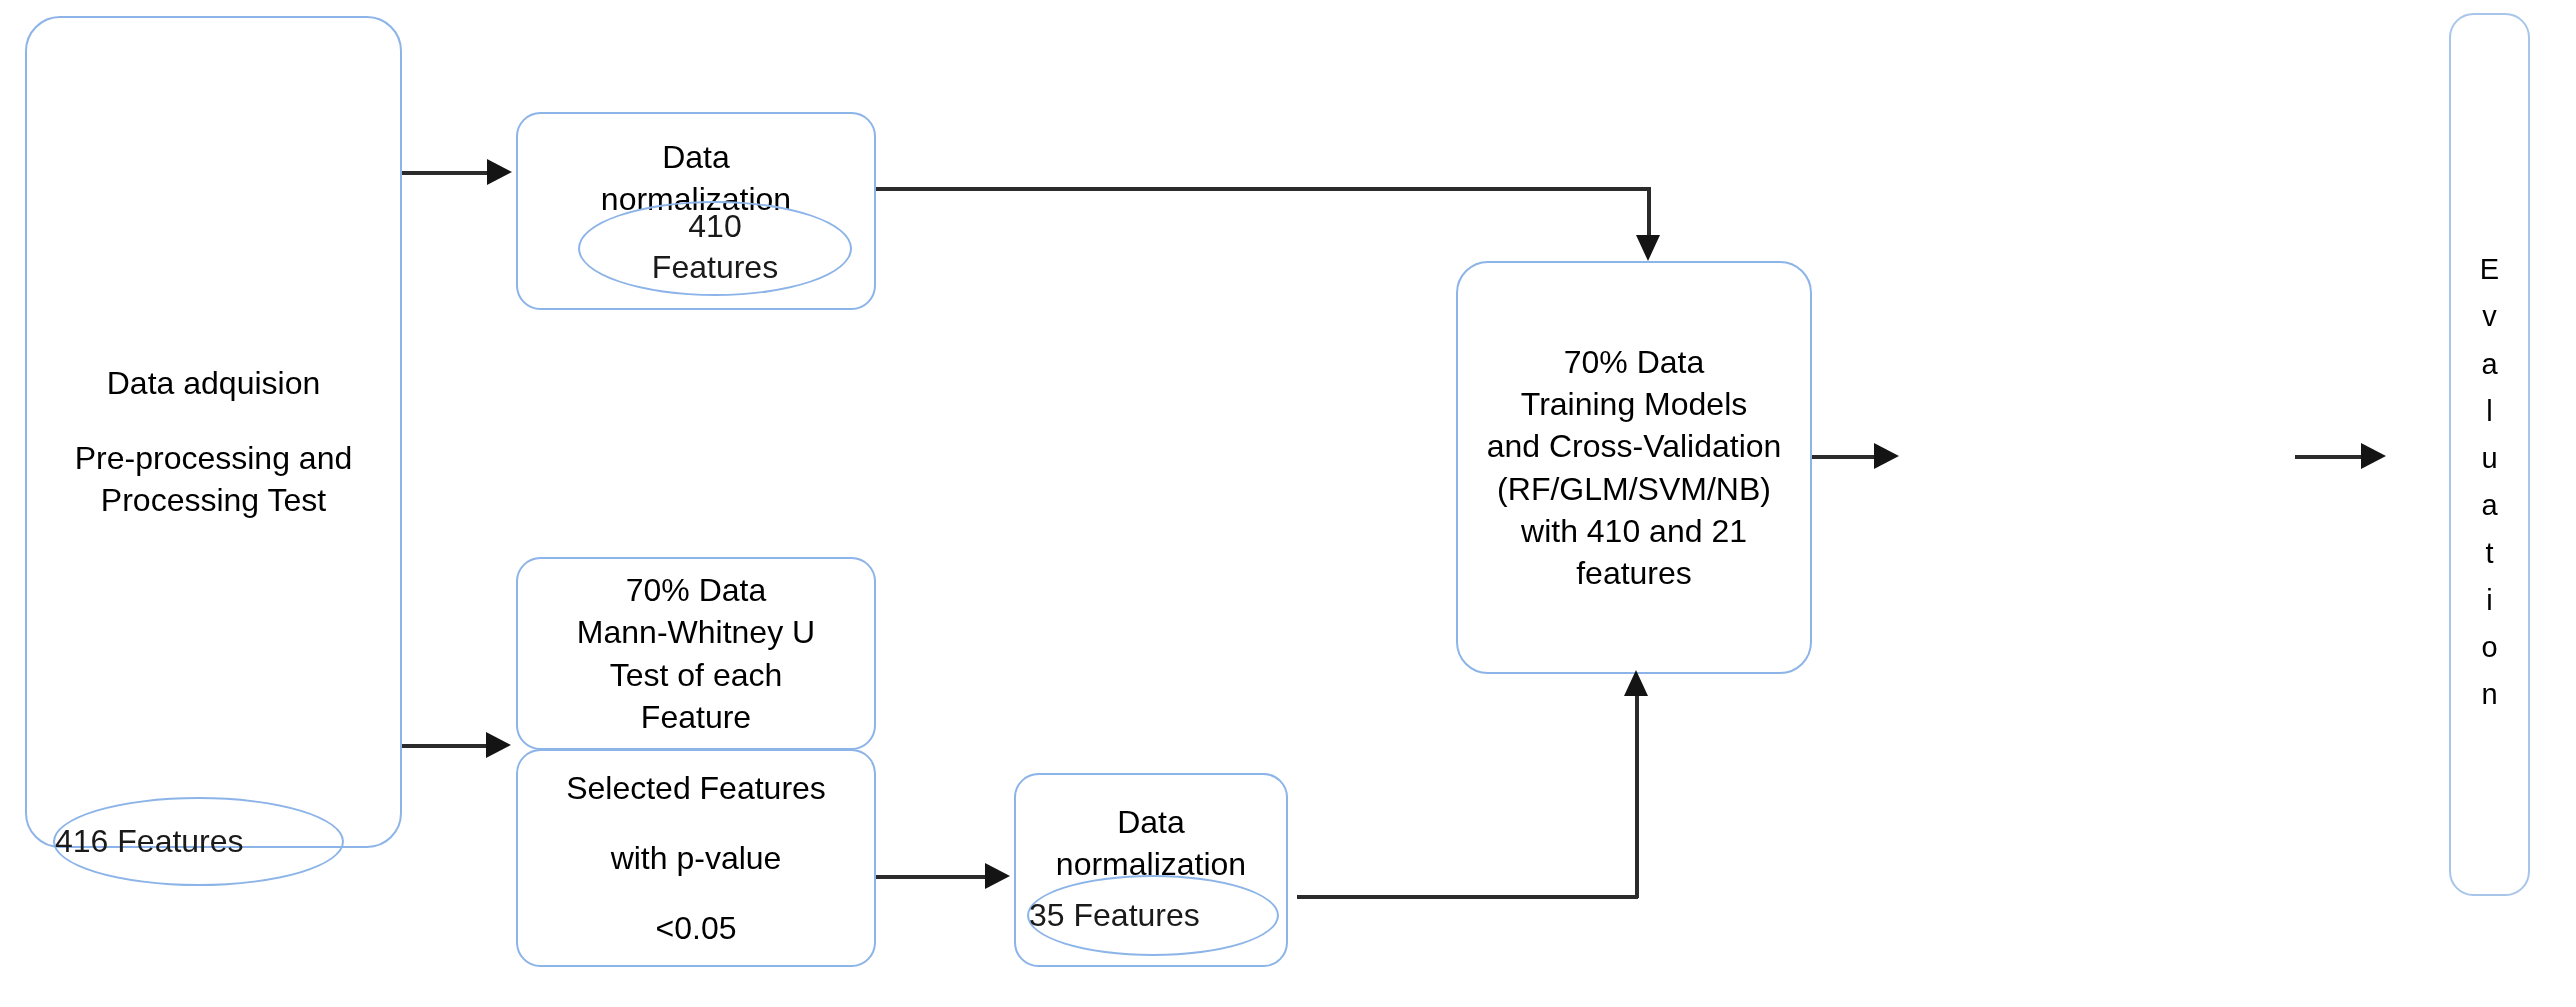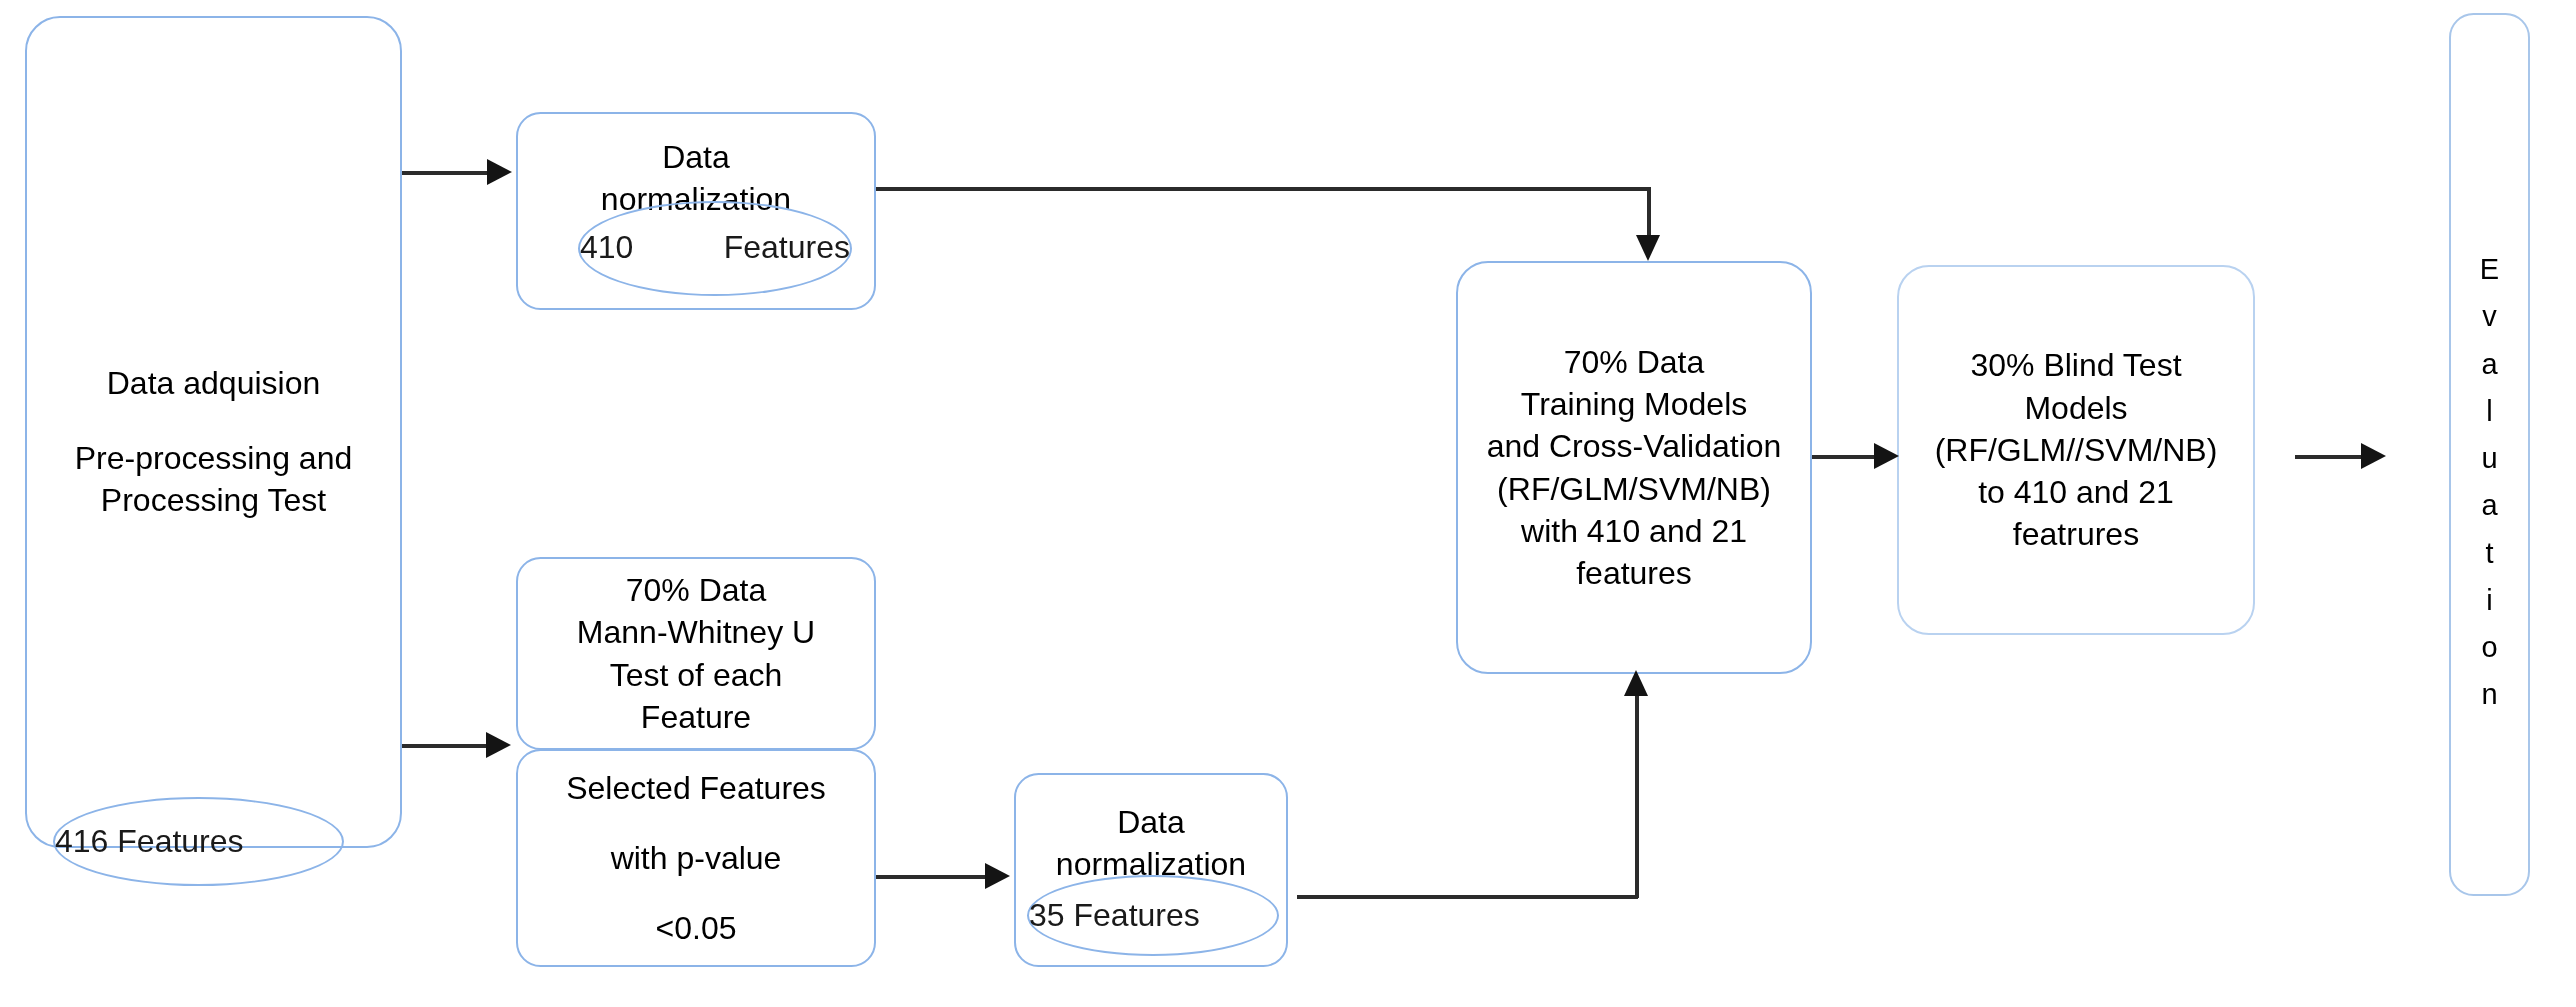--- a/index.html
+++ b/index.html
@@ -111,21 +111,21 @@
     text-align: center;
     color: #1a1a1a;
     font-size: 32px;
     line-height: 1.3;
     z-index: 4;
     pointer-events: none;
   }
   #ellipse-416 { left: 53px; top: 797px; width: 291px; height: 89px; }
   #ellipse-410 {
     left: 578px; top: 201px; width: 274px; height: 95px;
-    flex-direction: row; justify-content: space-between;
+    flex-direction: column; 
     padding: 2.9px 0 4.3px 0;
   }
   #ellipse-21  { left: 1027px; top: 875px; width: 252px; height: 81px; }
 
   .ellipse .etext { position: relative; z-index: 5; }
 
   
   .conn { position: absolute; background: #2b2b2b; z-index: 3; }
   .conn-h { height: 3.6px; }
   .conn-v { width: 3.6px; }
@@ -196,27 +196,20 @@
 
   <div class="node" id="box-training">
     <span class="ln">70% Data</span>
     <span class="ln">Training Models</span>
     <span class="ln">and Cross-Validation</span>
     <span class="ln">(RF/GLM/SVM/NB)</span>
     <span class="ln">with 410 and 21</span>
     <span class="ln">features</span>
   </div>
 
-  <div class="node" id="box-blindtest">
-    <span class="ln">30% Blind Test</span>
-    <span class="ln">Models</span>
-    <span class="ln">(RF/GLM//SVM/NB)</span>
-    <span class="ln">to 410 and 21</span>
-    <span class="ln">featrures</span>
-  </div>
 
   <div class="node" id="box-evaluation">
     <span class="ln">E</span>
     <span class="ln">v</span>
     <span class="ln">a</span>
     <span class="ln">l</span>
     <span class="ln">u</span>
     <span class="ln">a</span>
     <span class="ln">t</span>
     <span class="ln">i</span>

